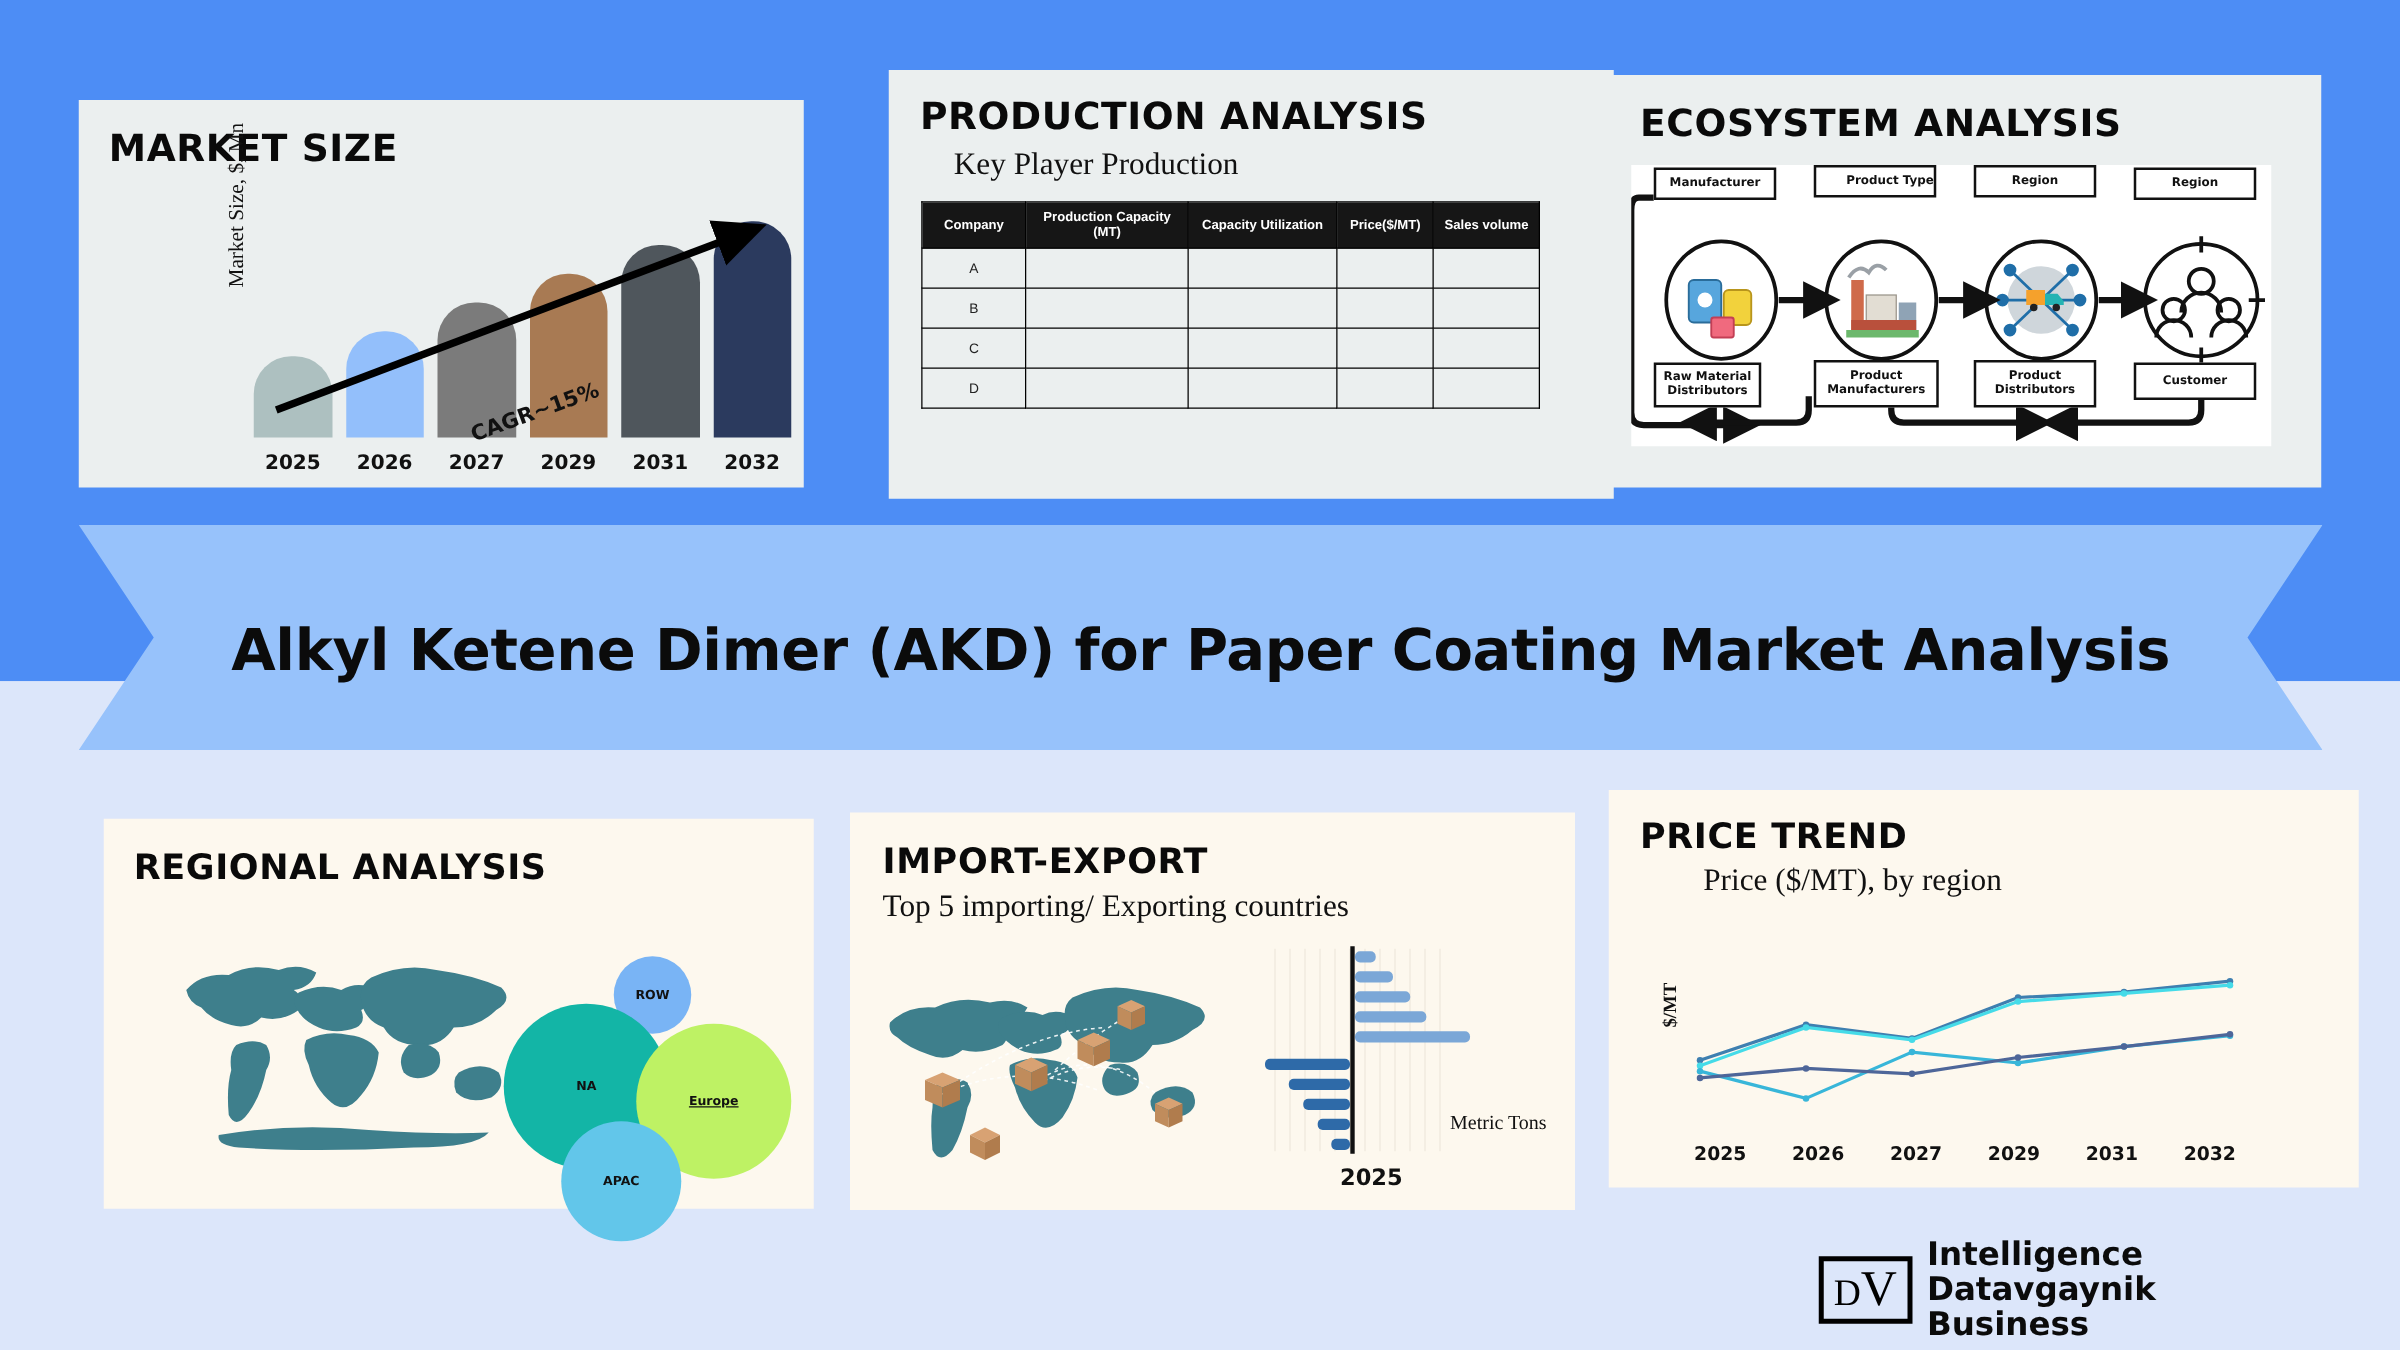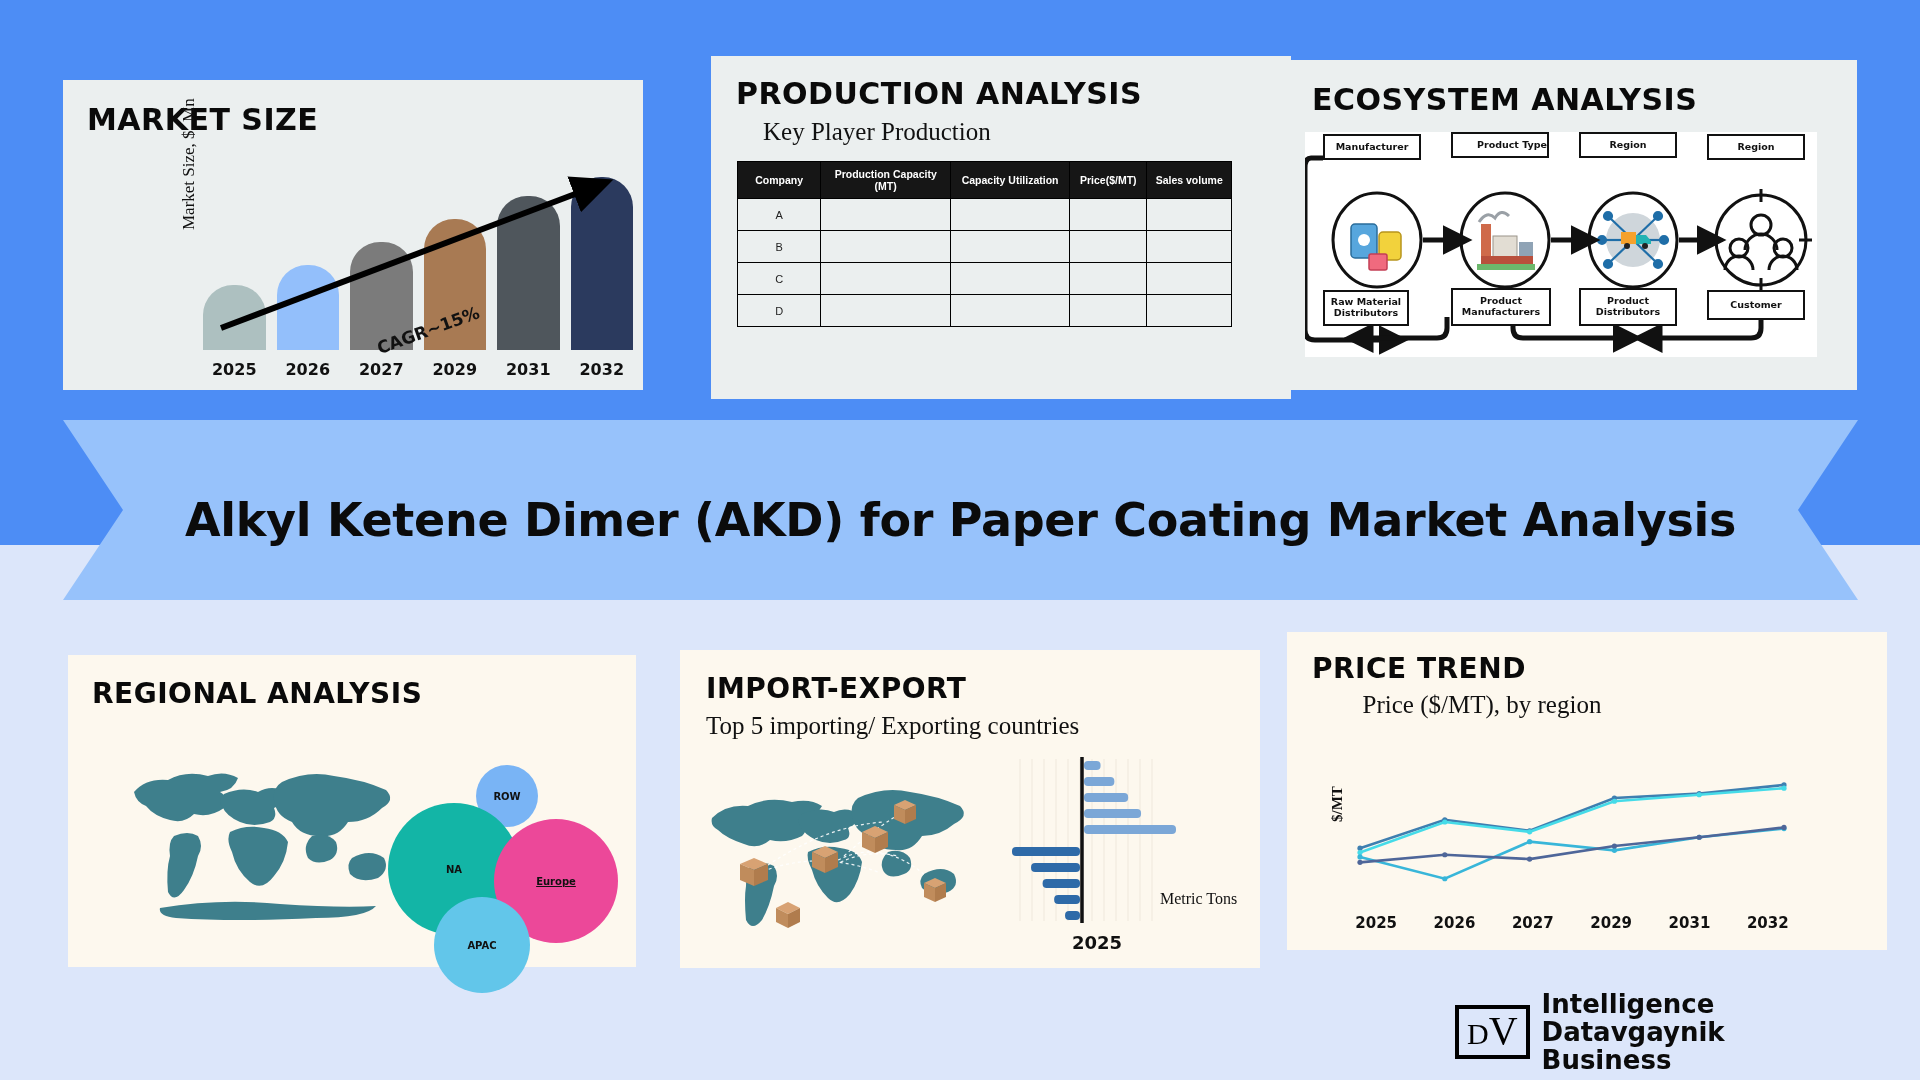--- a/index.html
+++ b/index.html
@@ -95,21 +95,21 @@
     clip-path: polygon(0 0, 1795px 0, 1735px 90px, 1795px 180px, 0 180px, 60px 90px);
     display: flex; align-items: center; justify-content: center;
   }
   .banner-title {
     font-size: 46px; font-weight: 800; color: #0b0b0b;
     font-family: "DejaVu Sans", sans-serif; letter-spacing: -.3px; margin-top: 20px;
   }
 
   
   .panel-b { position: absolute; background: #fdf8ee; }
-  #regional { left: 68px; top: 655px; width: 568px; height: 312px; }
+  #regional { left: 83px; top: 655px; width: 568px; height: 312px; }
   #regional .panel-title { position: absolute; left: 24px; top: 22px; font-size: 28px; }
   #importexport { left: 680px; top: 650px; width: 580px; height: 318px; }
   #importexport .panel-title { position: absolute; left: 26px; top: 22px; font-size: 28px; }
   #importexport .panel-sub { position: absolute; left: 26px; top: 62px; font-size: 25px; }
   #price { left: 1287px; top: 632px; width: 600px; height: 318px; }
   #price .panel-title { position: absolute; left: 25px; top: 20px; font-size: 28px; }
   #price .panel-sub {
     position: absolute; left: 70px; top: 58px; width: 250px;
     font-size: 25px; text-align: center; line-height: 1.2;
   }
@@ -361,21 +361,21 @@
       <path d="M114 92 q16-8 34-4 q18 2 24 14 q-2 20-14 34 q-12 16-24 6 q-14-12-18-30 q-6-12-2-20z"></path>
       <path d="M166 42 q26-12 52-6 q30 4 52 14 q10 10-4 18 q-14 14-34 14 q-10 16-28 14 q-20 0-28-14 q-16-6-18-22 q-2-12 8-18z"></path>
       <path d="M196 96 q16-4 24 6 q4 12-6 18 q-14 6-22-2 q-6-12 4-22z"></path>
       <path d="M236 118 q18-10 32 0 q6 12-6 20 q-18 6-28-4 q-4-10 2-16z"></path>
       <path d="M44 168 q60-10 120-4 q60 4 96 2 q-10 12-60 12 q-80 4-140 0 q-18-2-16-10z"></path>
     </g>
   </svg>
   <div id="regional-bubbles">
       <div class="bubble" style="left: 408px; top: 110px; width: 62px; height: 62px; background: rgb(121, 180, 245);">ROW</div>
       <div class="bubble" style="left: 320px; top: 148px; width: 132px; height: 132px; background: rgb(19, 181, 166);">NA</div>
-      <div class="bubble" style="left: 426px; top: 164px; width: 124px; height: 124px; background: #ec4899; text-decoration: underline;">Europe</div>
+      <div class="bubble" style="left: 426px; top: 164px; width: 124px; height: 124px; background: #bef264; text-decoration: underline;">Europe</div>
       <div class="bubble" style="left: 366px; top: 242px; width: 96px; height: 96px; background: rgb(98, 198, 234);">APAC</div>
     </div>
 </div>
 
 <div class="panel-b" id="importexport">
   <div class="panel-title">IMPORT-EXPORT</div>
   <div class="panel-sub">Top 5 importing/ Exporting countries</div>
   <svg style="position:absolute;left:22px;top:110px" width="300" height="185" viewBox="0 0 300 185">
     <g fill="#3e7f8c">
       <path d="M10 58 q14-14 36-12 q20-10 44-4 q18-4 30 4 q-6 12-20 14 q8 8 0 16 q-16 8-32 4 q-12 10-26 4 q-18-6-26-14 q-8-4-6-12z"></path>

